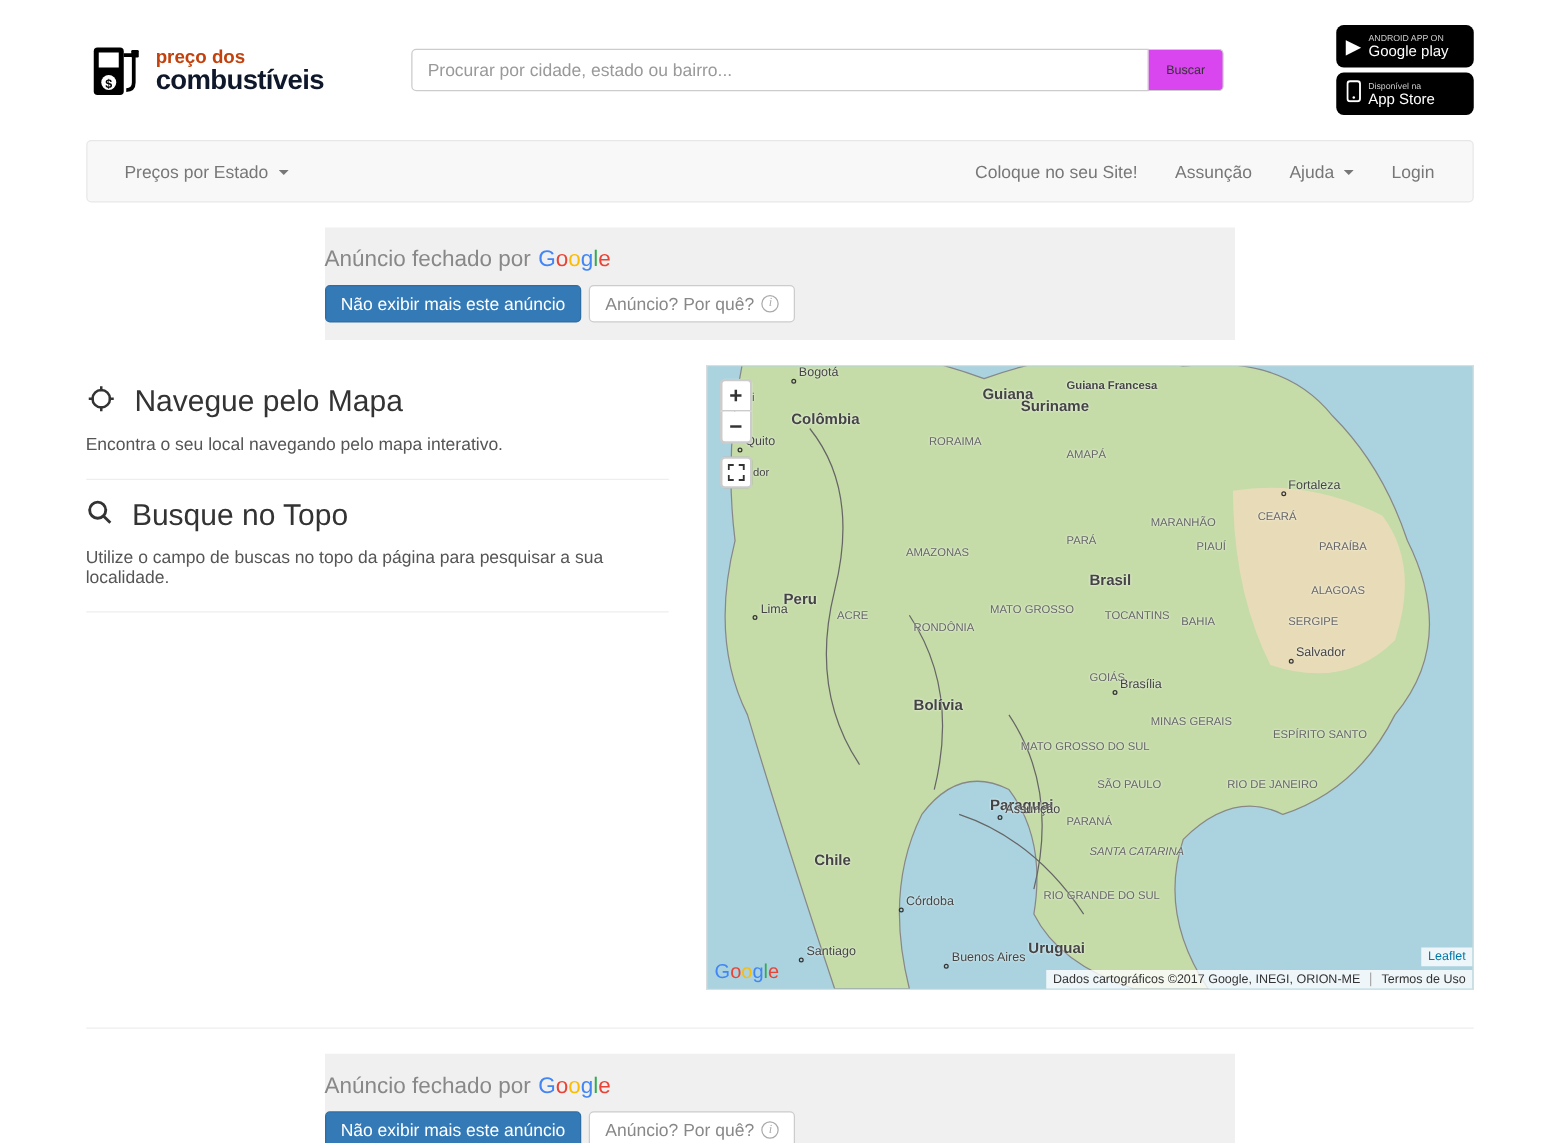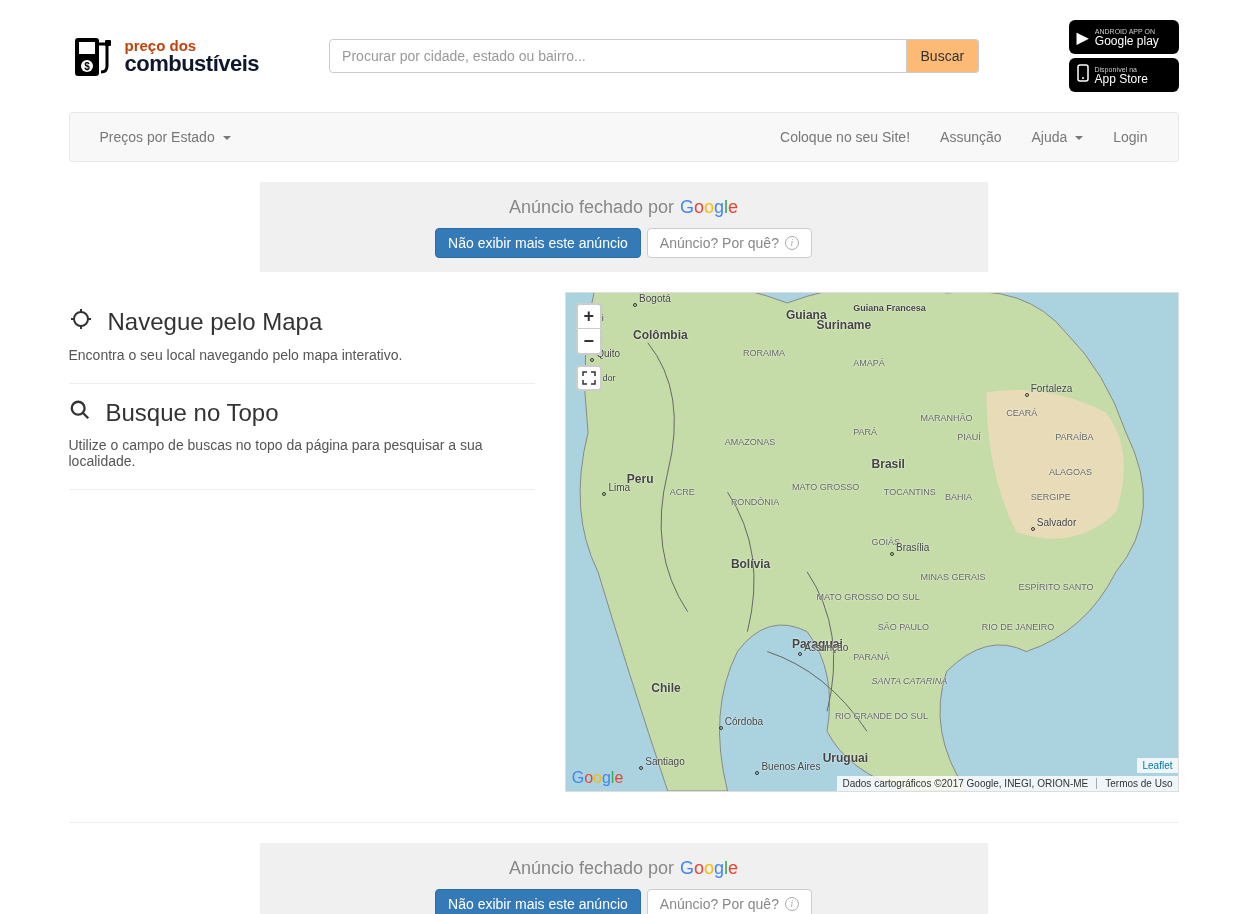--- a/index.html
+++ b/index.html
@@ -9,36 +9,36 @@
 
 .header { display: flex; align-items: center; padding: 20px 0; gap: 20px; }
 .logo { display: flex; align-items: center; gap: 8px; }
 .logo-icon { width: 48px; height: 48px; }
 .logo-text { line-height: 1; }
 .logo-text-top { font-size: 15px; font-weight: bold; color: #c2410c; }
 .logo-text-bottom { font-size: 22px; font-weight: 900; color: #0f172a; letter-spacing: -0.5px; }
 .search-group { flex: 1; display: flex; max-width: 650px; margin-left: 50px; }
 .search-input { flex: 1; height: 34px; padding: 6px 12px; border: 1px solid #ccc; border-radius: 4px 0 0 4px; font-size: 14px; color: #555; }
 .search-input::placeholder { color: #999; }
-.search-btn { padding: 6px 14px; border: 1px solid #ccc; border-left: none; border-radius: 0 4px 4px 0; background: #fdba74; cursor: pointer; font-size: 14px; color: #333; }
+.search-btn { padding: 6px 14px; border: 1px solid #ccc; border-left: none; border-radius: 0 4px 4px 0; background: #d946ef; cursor: pointer; font-size: 10px; color: #333; }
 .app-badges { display: flex; flex-direction: column; gap: 4px; margin-left: auto; }
 .app-badge { width: 110px; height: 34px; background: #000; border-radius: 6px; display: flex; align-items: center; padding: 0 8px; gap: 6px; cursor: pointer; }
 .app-badge-icon { color: #fff; font-size: 16px; }
 .app-badge-text { display: flex; flex-direction: column; line-height: 1; }
 .app-badge-small { font-size: 7px; color: #ccc; }
 .app-badge-big { font-size: 12px; color: #fff; font-weight: 400; }
 
 
 .navbar { background: #f8f8f8; border: 1px solid #e7e7e7; border-radius: 4px; margin-bottom: 20px; display: flex; align-items: center; padding: 0 15px; height: 50px; }
 .navbar a { color: #777; text-decoration: none; padding: 15px; font-size: 14px; }
 .navbar .caret { display: inline-block; width: 0; height: 0; margin-left: 4px; vertical-align: middle; border-top: 4px dashed; border-right: 4px solid transparent; border-left: 4px solid transparent; }
 .navbar-right { margin-left: auto; display: flex; }
 
 
-.ad-box { max-width: 728px; height: 90px; margin: 0 auto 20px; background: #f0f0f0; display: flex; flex-direction: column; align-items: center; justify-content: center; gap: 10px; }
+.ad-box { max-width: 728px; height: 90px; margin: 0 auto 20px; background: #f0f0f0; display: flex; flex-direction: column; align-items: flex-start; justify-content: center; gap: 10px; }
 .ad-text { font-size: 18px; color: #888; display: flex; align-items: center; gap: 6px; }
 .ad-google { font-weight: 500; }
 .ad-google .g1{color:#4285F4}.ad-google .g2{color:#EA4335}.ad-google .g3{color:#FBBC05}.ad-google .g4{color:#4285F4}.ad-google .g5{color:#34A853}.ad-google .g6{color:#EA4335}
 .ad-buttons { display: flex; gap: 6px; }
 .btn-primary { background: #337ab7; color: #fff; border: 1px solid #2e6da4; padding: 6px 12px; border-radius: 4px; font-size: 14px; cursor: pointer; }
 .btn-default { background: #fff; color: #888; border: 1px solid #ccc; padding: 6px 12px; border-radius: 4px; font-size: 14px; cursor: pointer; display: flex; align-items: center; gap: 6px; }
 .info-icon { width: 14px; height: 14px; border: 1.5px solid #aaa; border-radius: 50%; display: inline-flex; align-items: center; justify-content: center; font-size: 10px; color: #aaa; font-style: italic; font-family: Georgia, serif; }
 
 
 .main-row { display: flex; gap: 30px; margin-bottom: 30px; }

